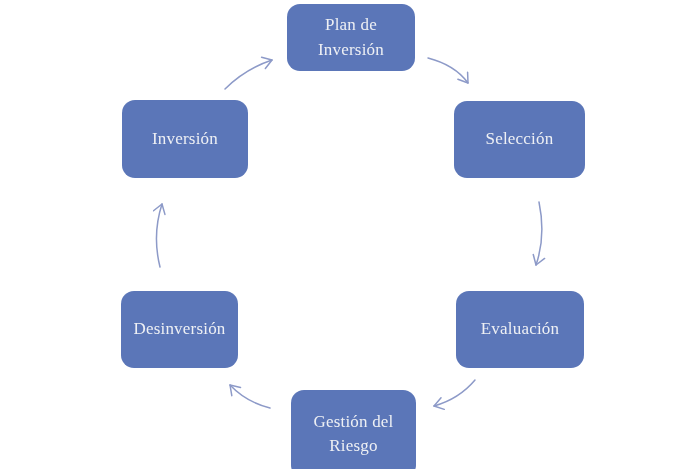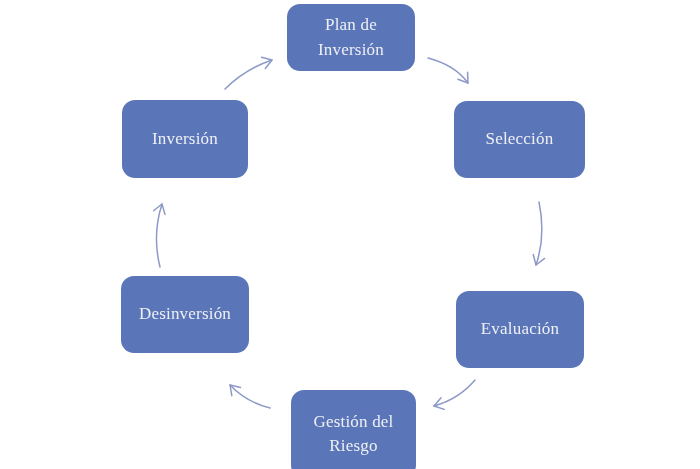--- a/index.html
+++ b/index.html
@@ -47,21 +47,21 @@
     text-align: center;
     font-size: 17px;
     line-height: 1.42;
     padding: 2px 8px;
     letter-spacing: 0.2px;
   }
   .node-plan        { left: 287px; top:   4px; width: 128px; height: 67px; }
   .node-seleccion   { left: 454px; top: 101px; width: 131px; height: 77px; }
   .node-ejecucion   { left: 456px; top: 291px; width: 128px; height: 77px; }
   .node-gestion     { left: 291px; top: 390px; width: 125px; height: 88px; }
-  .node-desinversion{ left: 121px; top: 276px; width: 128px; height: 77px; }
+  .node-desinversion{ left: 121px; top: 291px; width: 117px; height: 77px; }
   .node-evaluacion  { left: 122px; top: 100px; width: 126px; height: 78px; }
 </style>
 </head>
 <body>
 
 <div class="canvas">
 
   <svg class="arrows" viewBox="0 0 700 469" xmlns="http://www.w3.org/2000/svg" aria-hidden="true">
     <defs>
       <marker id="ah" viewBox="0 0 14 14" refX="12" refY="7" markerWidth="14" markerHeight="14" markerUnits="userSpaceOnUse" orient="auto">

